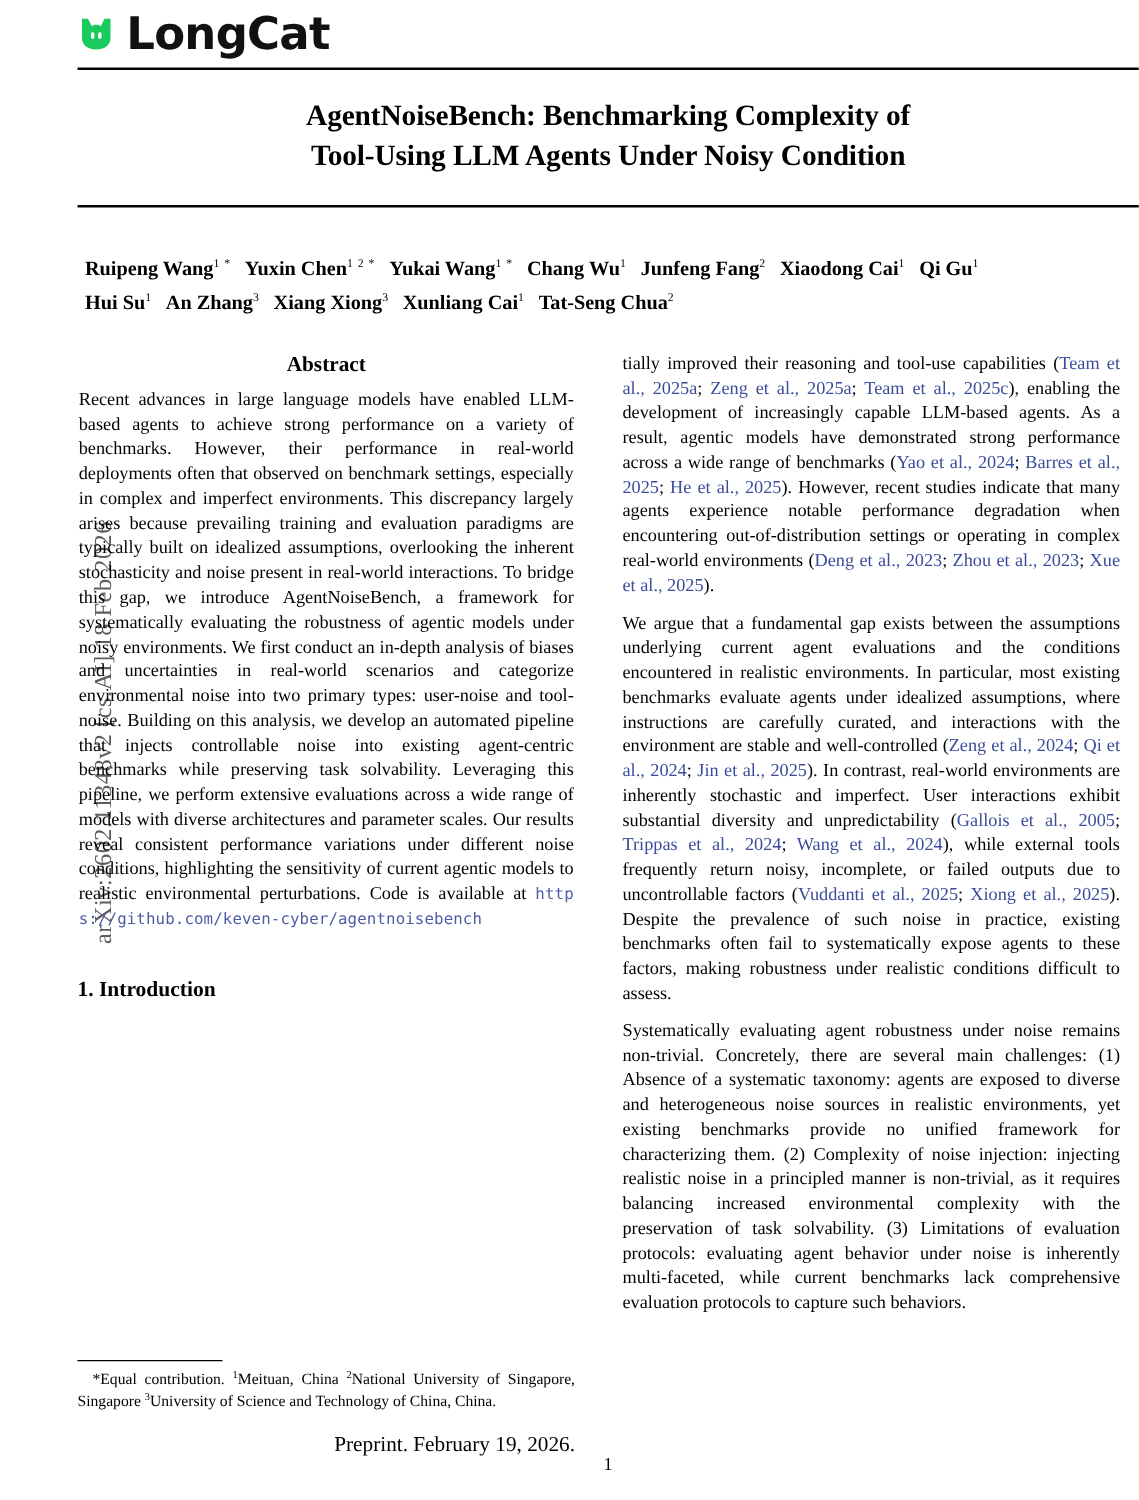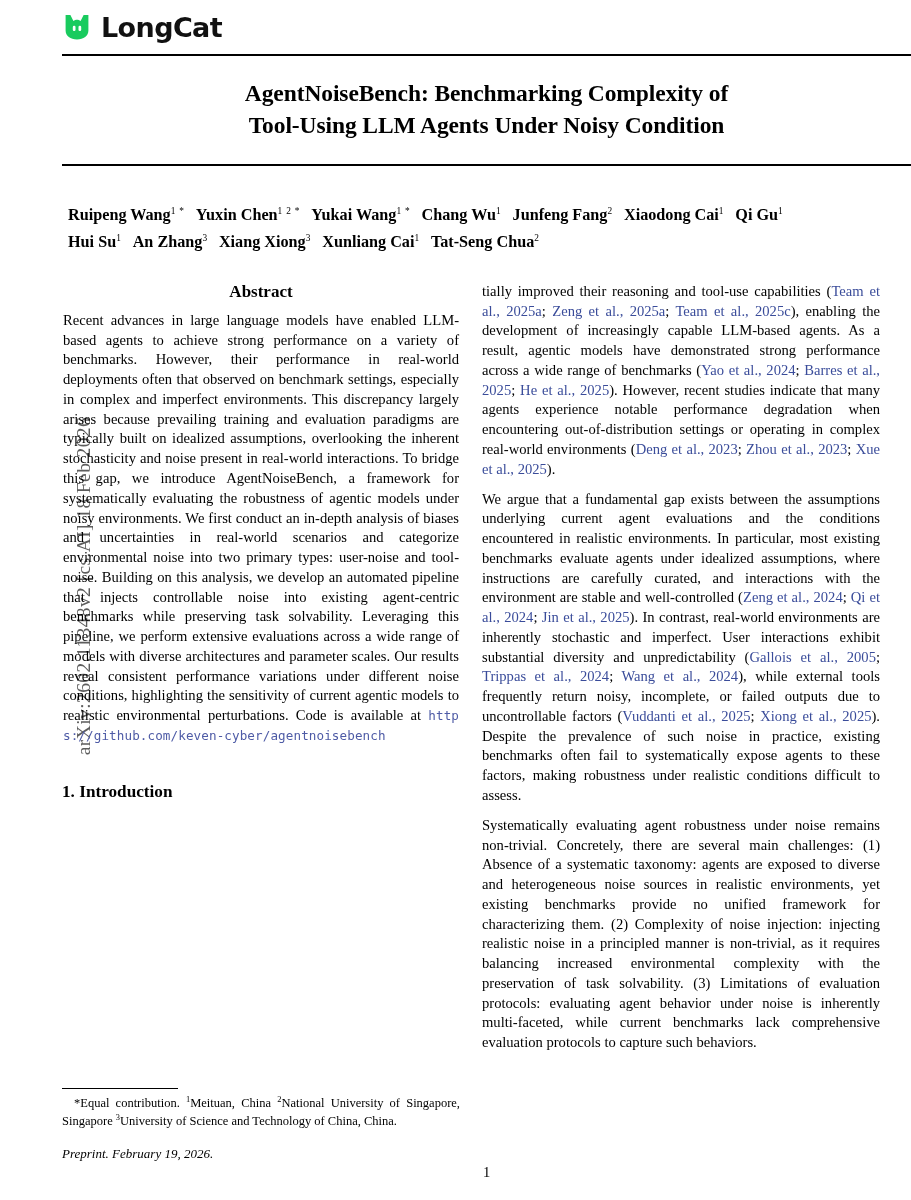--- a/index.html
+++ b/index.html
@@ -49,21 +49,21 @@
     height: 44px;
     padding-top: 5px;
   }
   .brand-mark {
     width: 30px;
     height: 30px;
     display: block;
   }
   .brand-name {
     font-family: "DejaVu Sans", "Liberation Sans", sans-serif;
-    font-size: 27px;
+    font-size: 36px;
     font-weight: 700;
     letter-spacing: -0.6px;
     color: #111111;
   }
   .rule-top {
     border-top: 2.4px solid #000;
     margin-top: 5px;
   }
 
   
@@ -95,21 +95,21 @@
     font-weight: normal;
     vertical-align: super;
     letter-spacing: 0.8px;
   }
   .gap { display: inline-block; width: 11px; }
 
   
   .columns {
     display: flex;
     margin-top: 27px;
-    gap: 22px;
+    gap: 38px;
   }
   .col {
     width: 398px;
     position: relative;
   }
 
   .abstract-head {
     text-align: center;
     font-size: 17px;
     font-weight: bold;
@@ -158,23 +158,23 @@
     margin-bottom: 5px;
   }
   .footnote {
     font-size: 12.5px;
     line-height: 1.33;
     text-align: justify;
   }
   .footnote sup { font-size: 8.4px; vertical-align: super; }
   .footnote .indent { display: inline-block; width: 12px; }
   .preprint {
-    font-style: italic;
-    font-size: 13px;
+    font-size: 17px;
     margin-top: 17px;
+    text-align: right;
   }
 
   
   .page-number {
     position: absolute;
     left: 0;
     right: 0;
     bottom: 19px;
     text-align: center;
     font-size: 14.5px;

